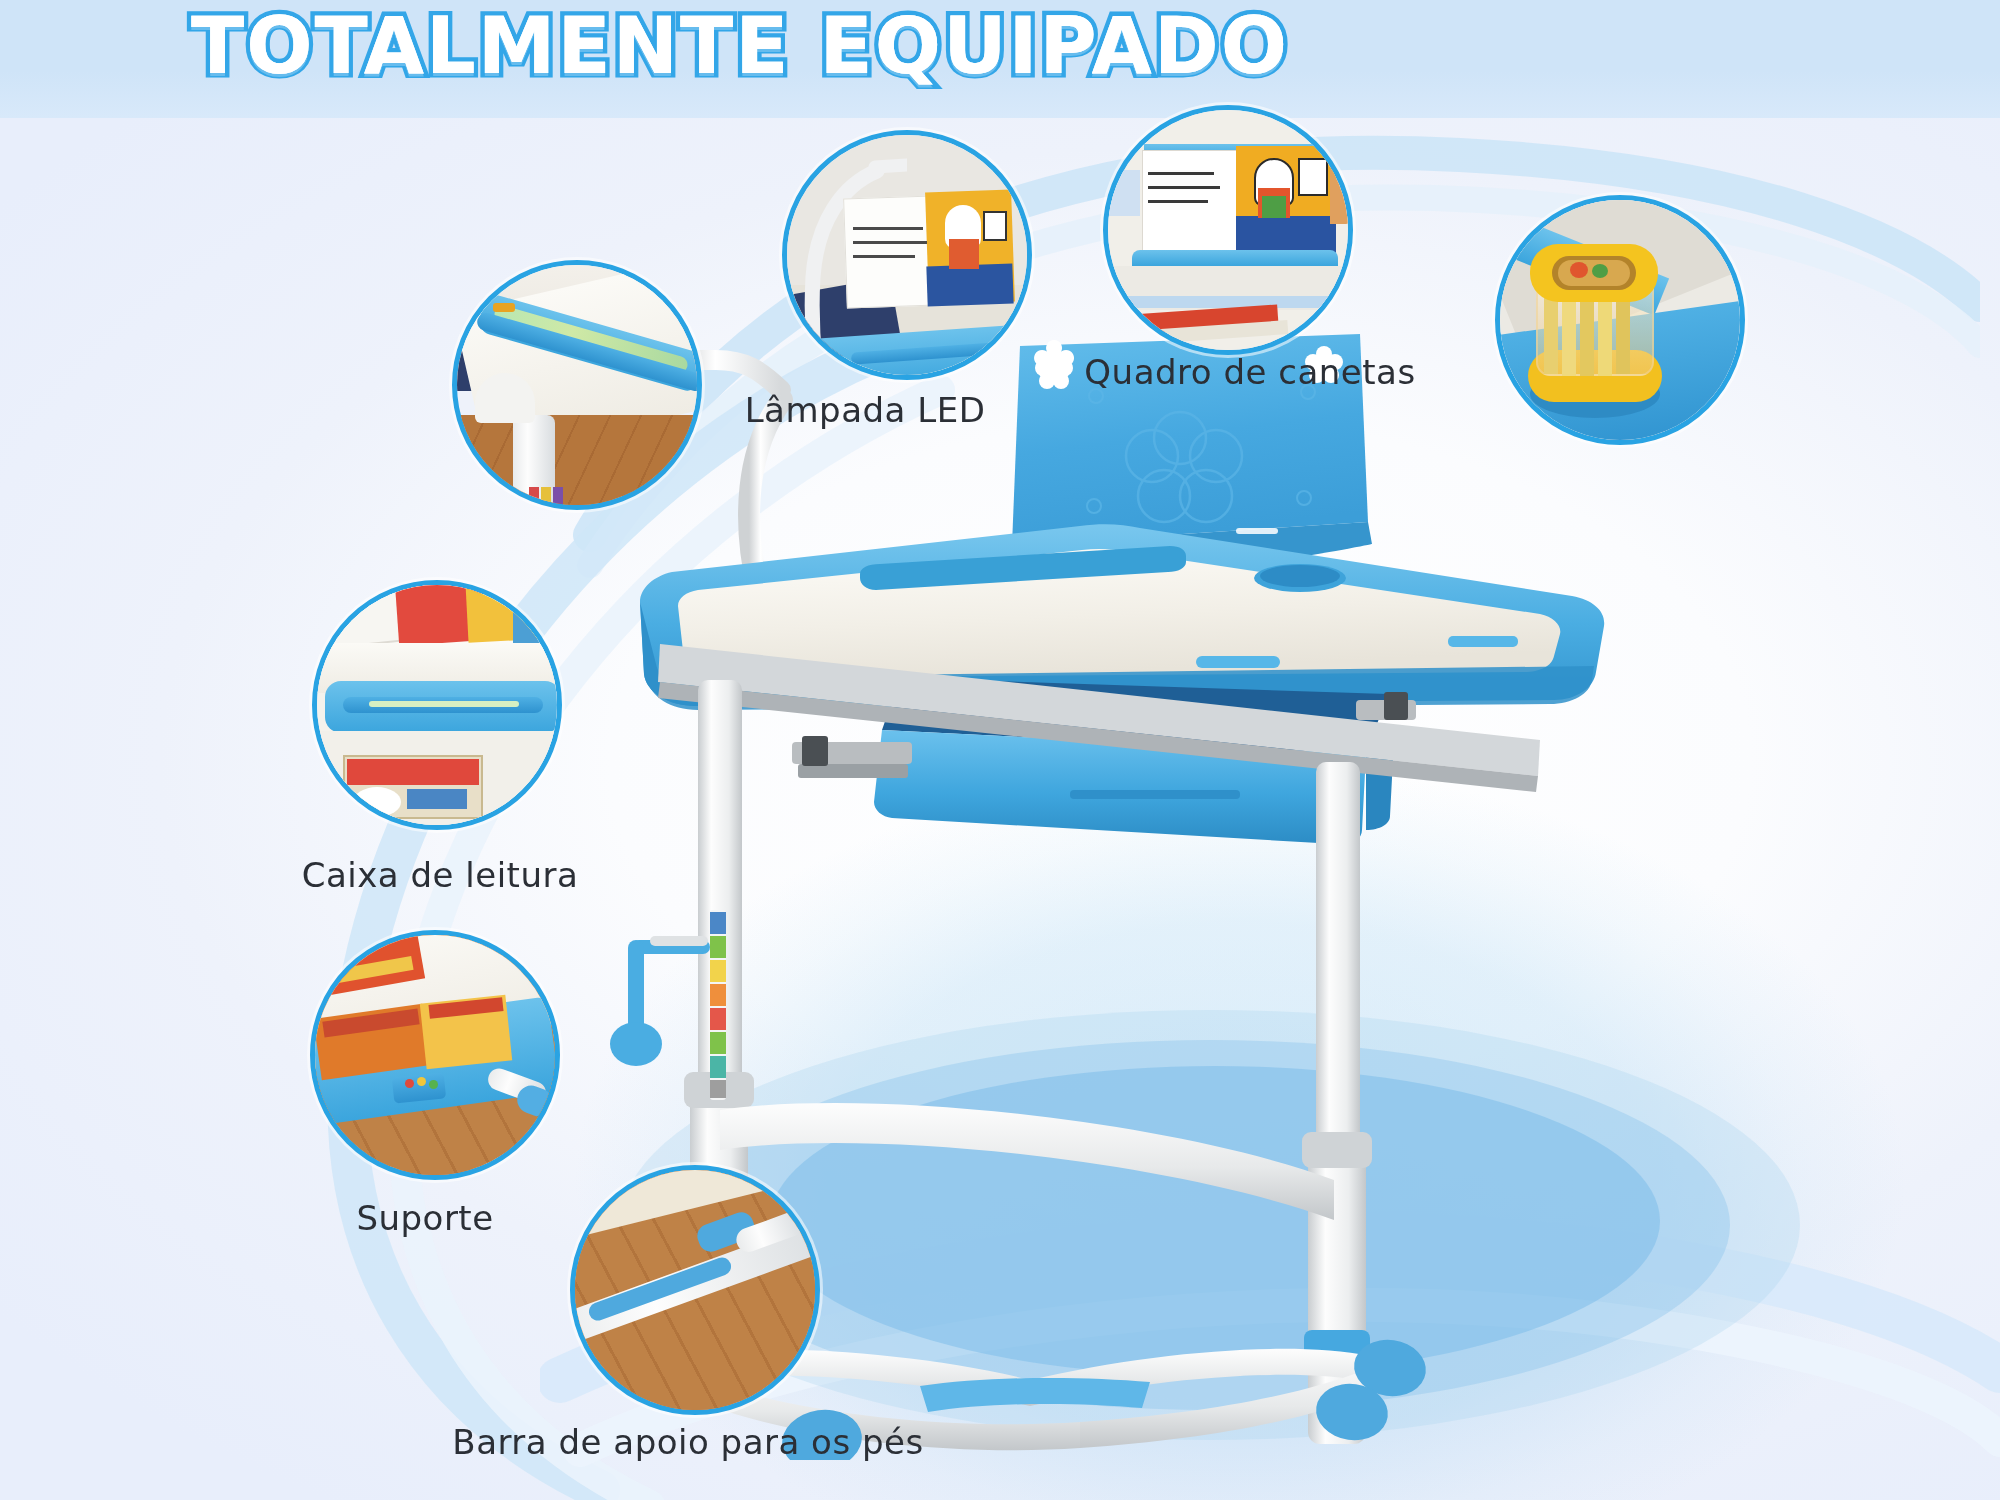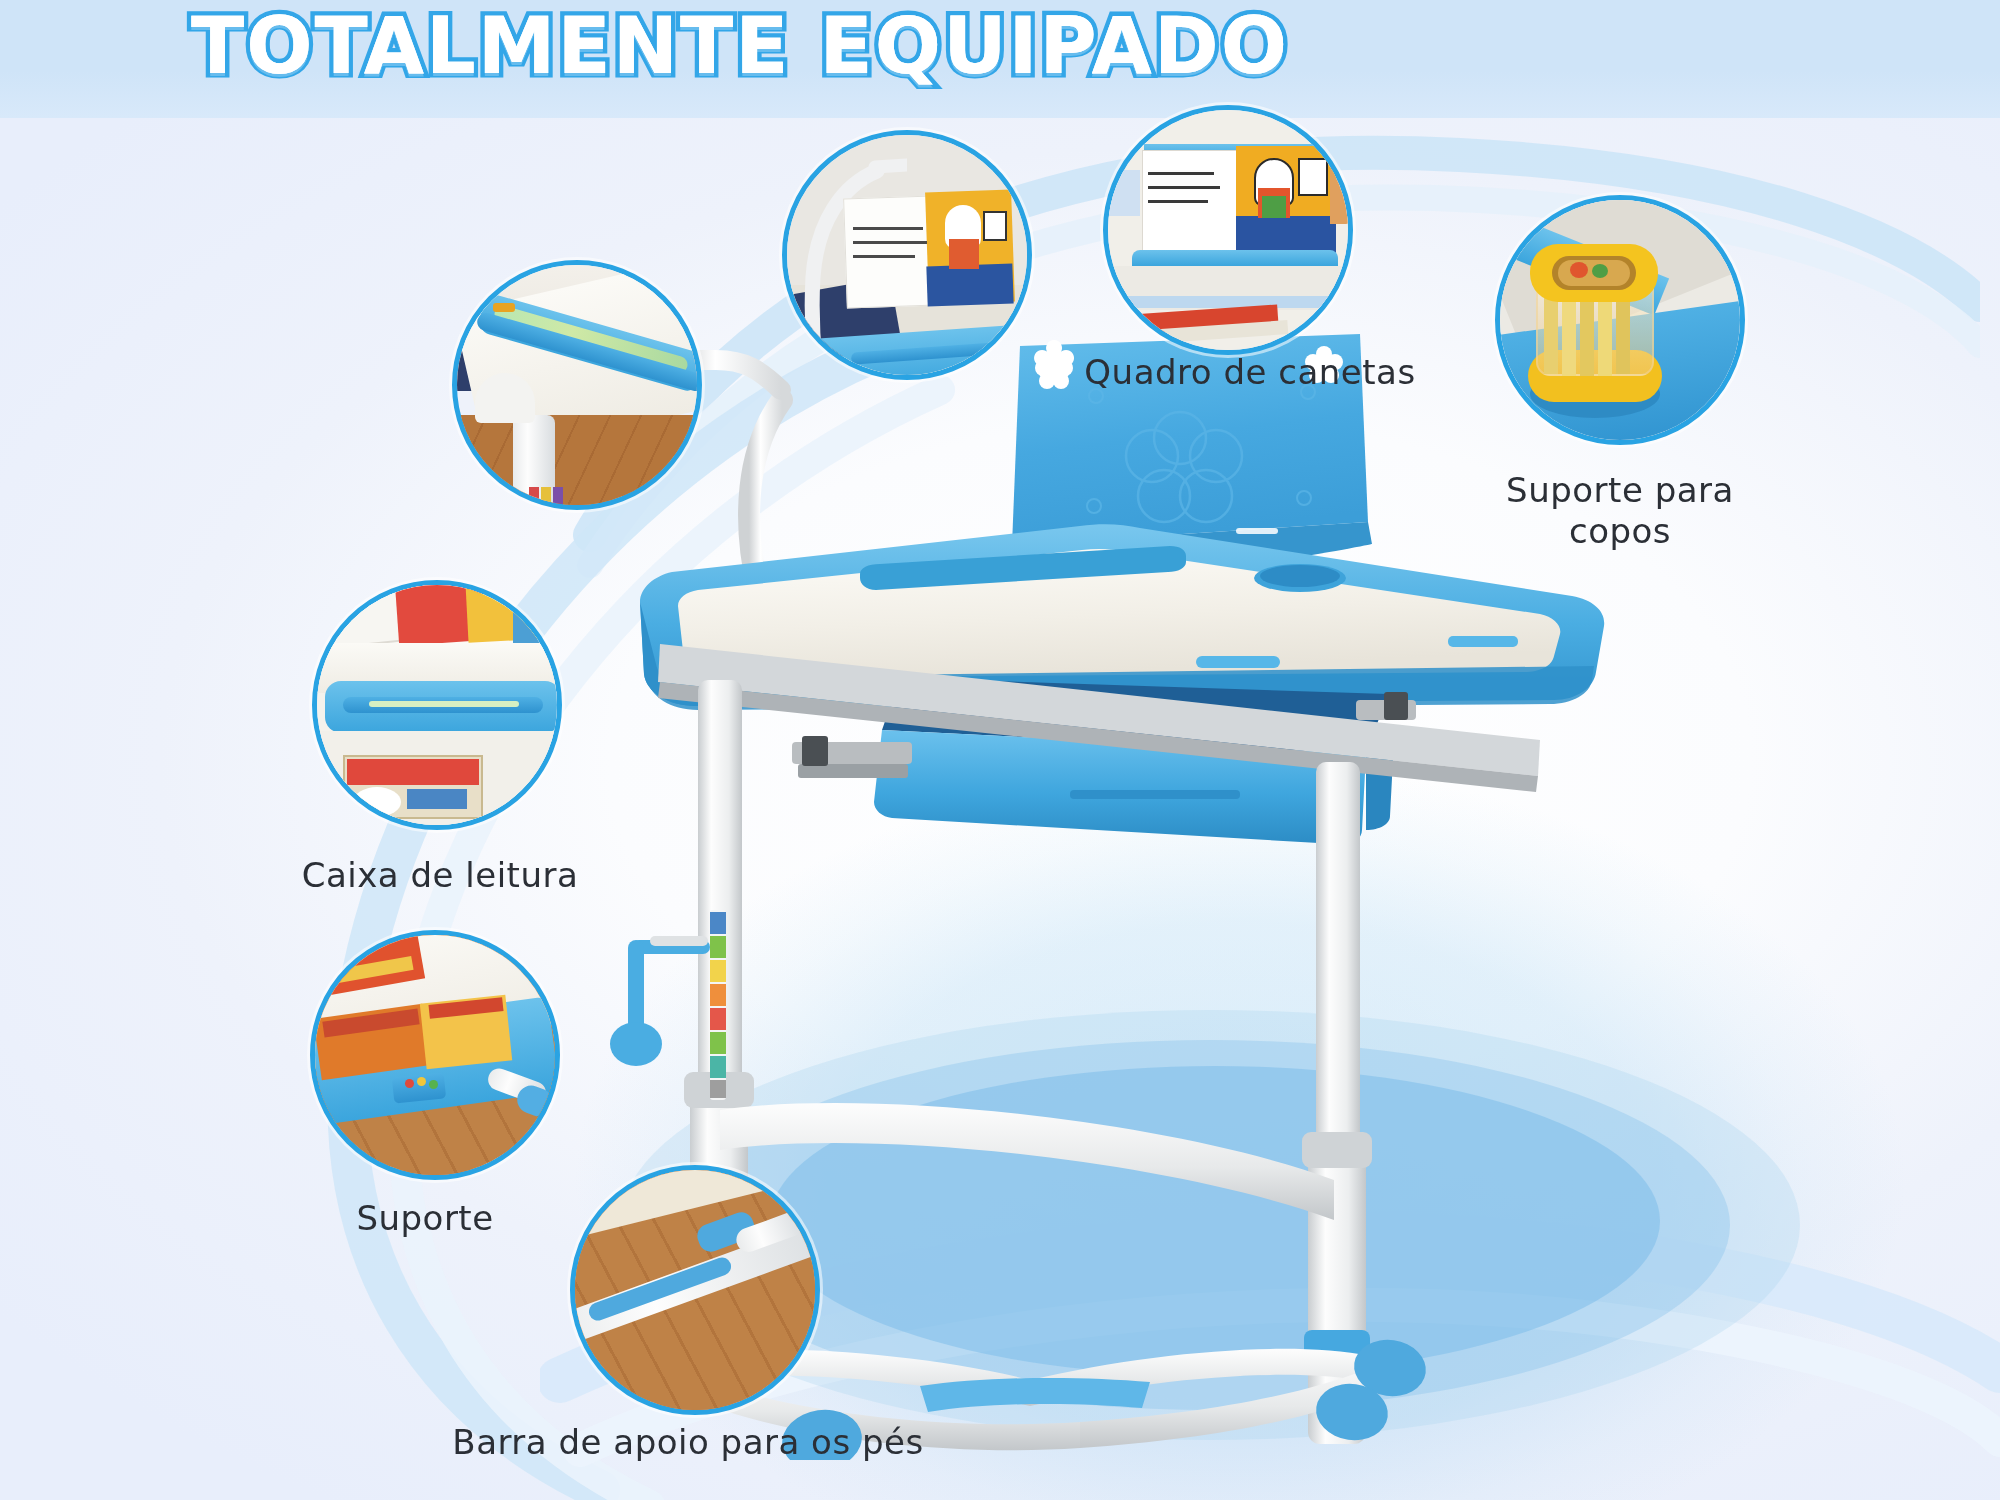--- a/index.html
+++ b/index.html
@@ -423,20 +423,21 @@
         <div class="px" style="left:140px;top:56px;width:86px;height:112px;background:#f0b229;transform:rotate(-2deg);"></div>
         <div class="px" style="left:140px;top:130px;width:86px;height:40px;background:#2b55a0;transform:rotate(-2deg);"></div>
         <div class="px" style="left:158px;top:70px;width:36px;height:44px;background:#ffffff;border-radius:18px 18px 10px 10px;"></div>
         <div class="px" style="left:162px;top:104px;width:30px;height:30px;background:#e05c30;"></div>
         <div class="px" style="left:196px;top:76px;width:24px;height:30px;background:#ffffff;border:2px solid #333;"></div>
         <div class="px" style="left:66px;top:92px;width:70px;height:3px;background:#4a4a4a;"></div>
         <div class="px" style="left:66px;top:106px;width:74px;height:3px;background:#4a4a4a;"></div>
         <div class="px" style="left:66px;top:120px;width:62px;height:3px;background:#4a4a4a;"></div>
       </div>
     </div>
+    <div class="caption" style="left:640px; top:390px; width:450px;">Lâmpada LED</div>
 
     <div class="bubble" style="left:1103px; top:105px; width:250px; height:250px;">
       <div class="scene">
         <div class="px" style="left:0;top:0;width:250px;height:250px;background:#f1efe9;"></div>
         <div class="px" style="left:-12px;top:60px;width:44px;height:46px;background:#cfe0f2;"></div>
         <div class="px blueplastic" style="left:36px;top:34px;width:214px;height:14px;"></div>
         <div class="px" style="left:34px;top:40px;width:104px;height:108px;background:#ffffff;border:1px solid #ddd9d1;"></div>
         <div class="px" style="left:128px;top:36px;width:100px;height:74px;background:#f0ac22;"></div>
         <div class="px" style="left:128px;top:106px;width:100px;height:42px;background:#2a54a1;"></div>
         <div class="px" style="left:146px;top:48px;width:40px;height:48px;background:#ffffff;border-radius:20px 20px 8px 8px;border:2px solid #2b2b2b;"></div>
@@ -470,17 +471,15 @@
         <div class="px" style="left:80px;top:84px;width:14px;height:92px;background:#e3c85f;"></div>
         <div class="px" style="left:98px;top:86px;width:14px;height:90px;background:#eed978;"></div>
         <div class="px" style="left:116px;top:88px;width:14px;height:86px;background:#e0c45c;"></div>
         <div class="px" style="left:30px;top:44px;width:128px;height:58px;border-radius:28px;background:#f4c41f;"></div>
         <div class="px" style="left:52px;top:56px;width:84px;height:34px;border-radius:18px;background:#b3832a;"></div>
         <div class="px" style="left:58px;top:60px;width:72px;height:26px;border-radius:14px;background:#d8a84f;"></div>
         <div class="px" style="left:70px;top:62px;width:18px;height:16px;border-radius:50%;background:#e0562e;"></div>
         <div class="px" style="left:92px;top:64px;width:16px;height:14px;border-radius:50%;background:#4f9e45;"></div>
       </div>
     </div>
-    <div class="caption" style="left:1450px; top:470px; width:340px;">Suporte para
-copos</div>
 
   </div>
 </div>
 
 </body></html>

